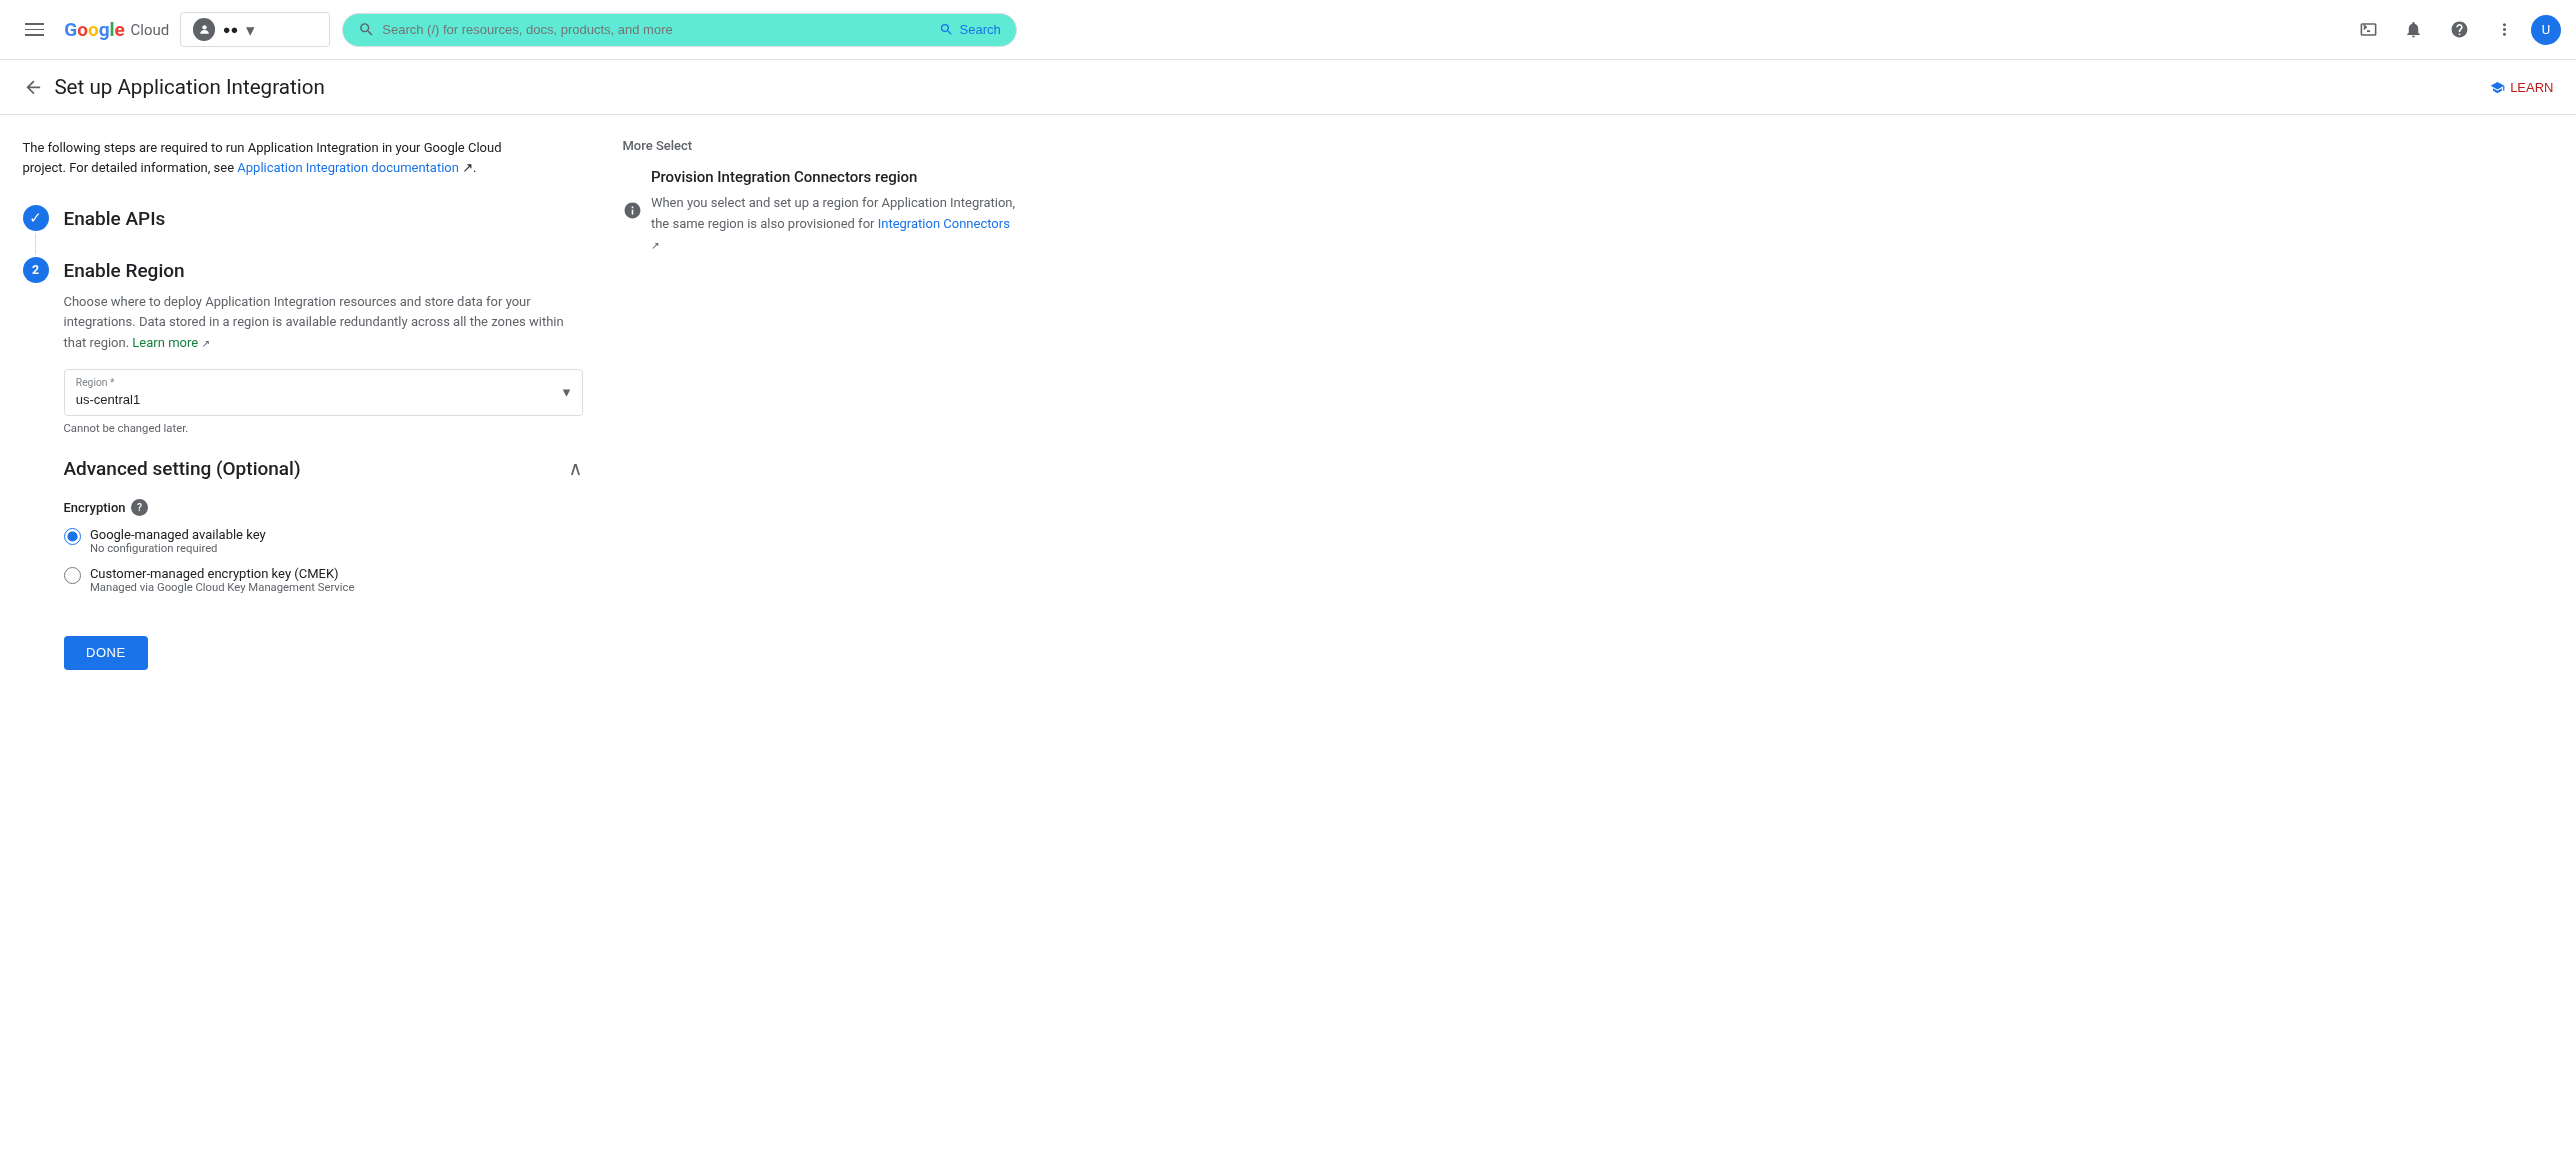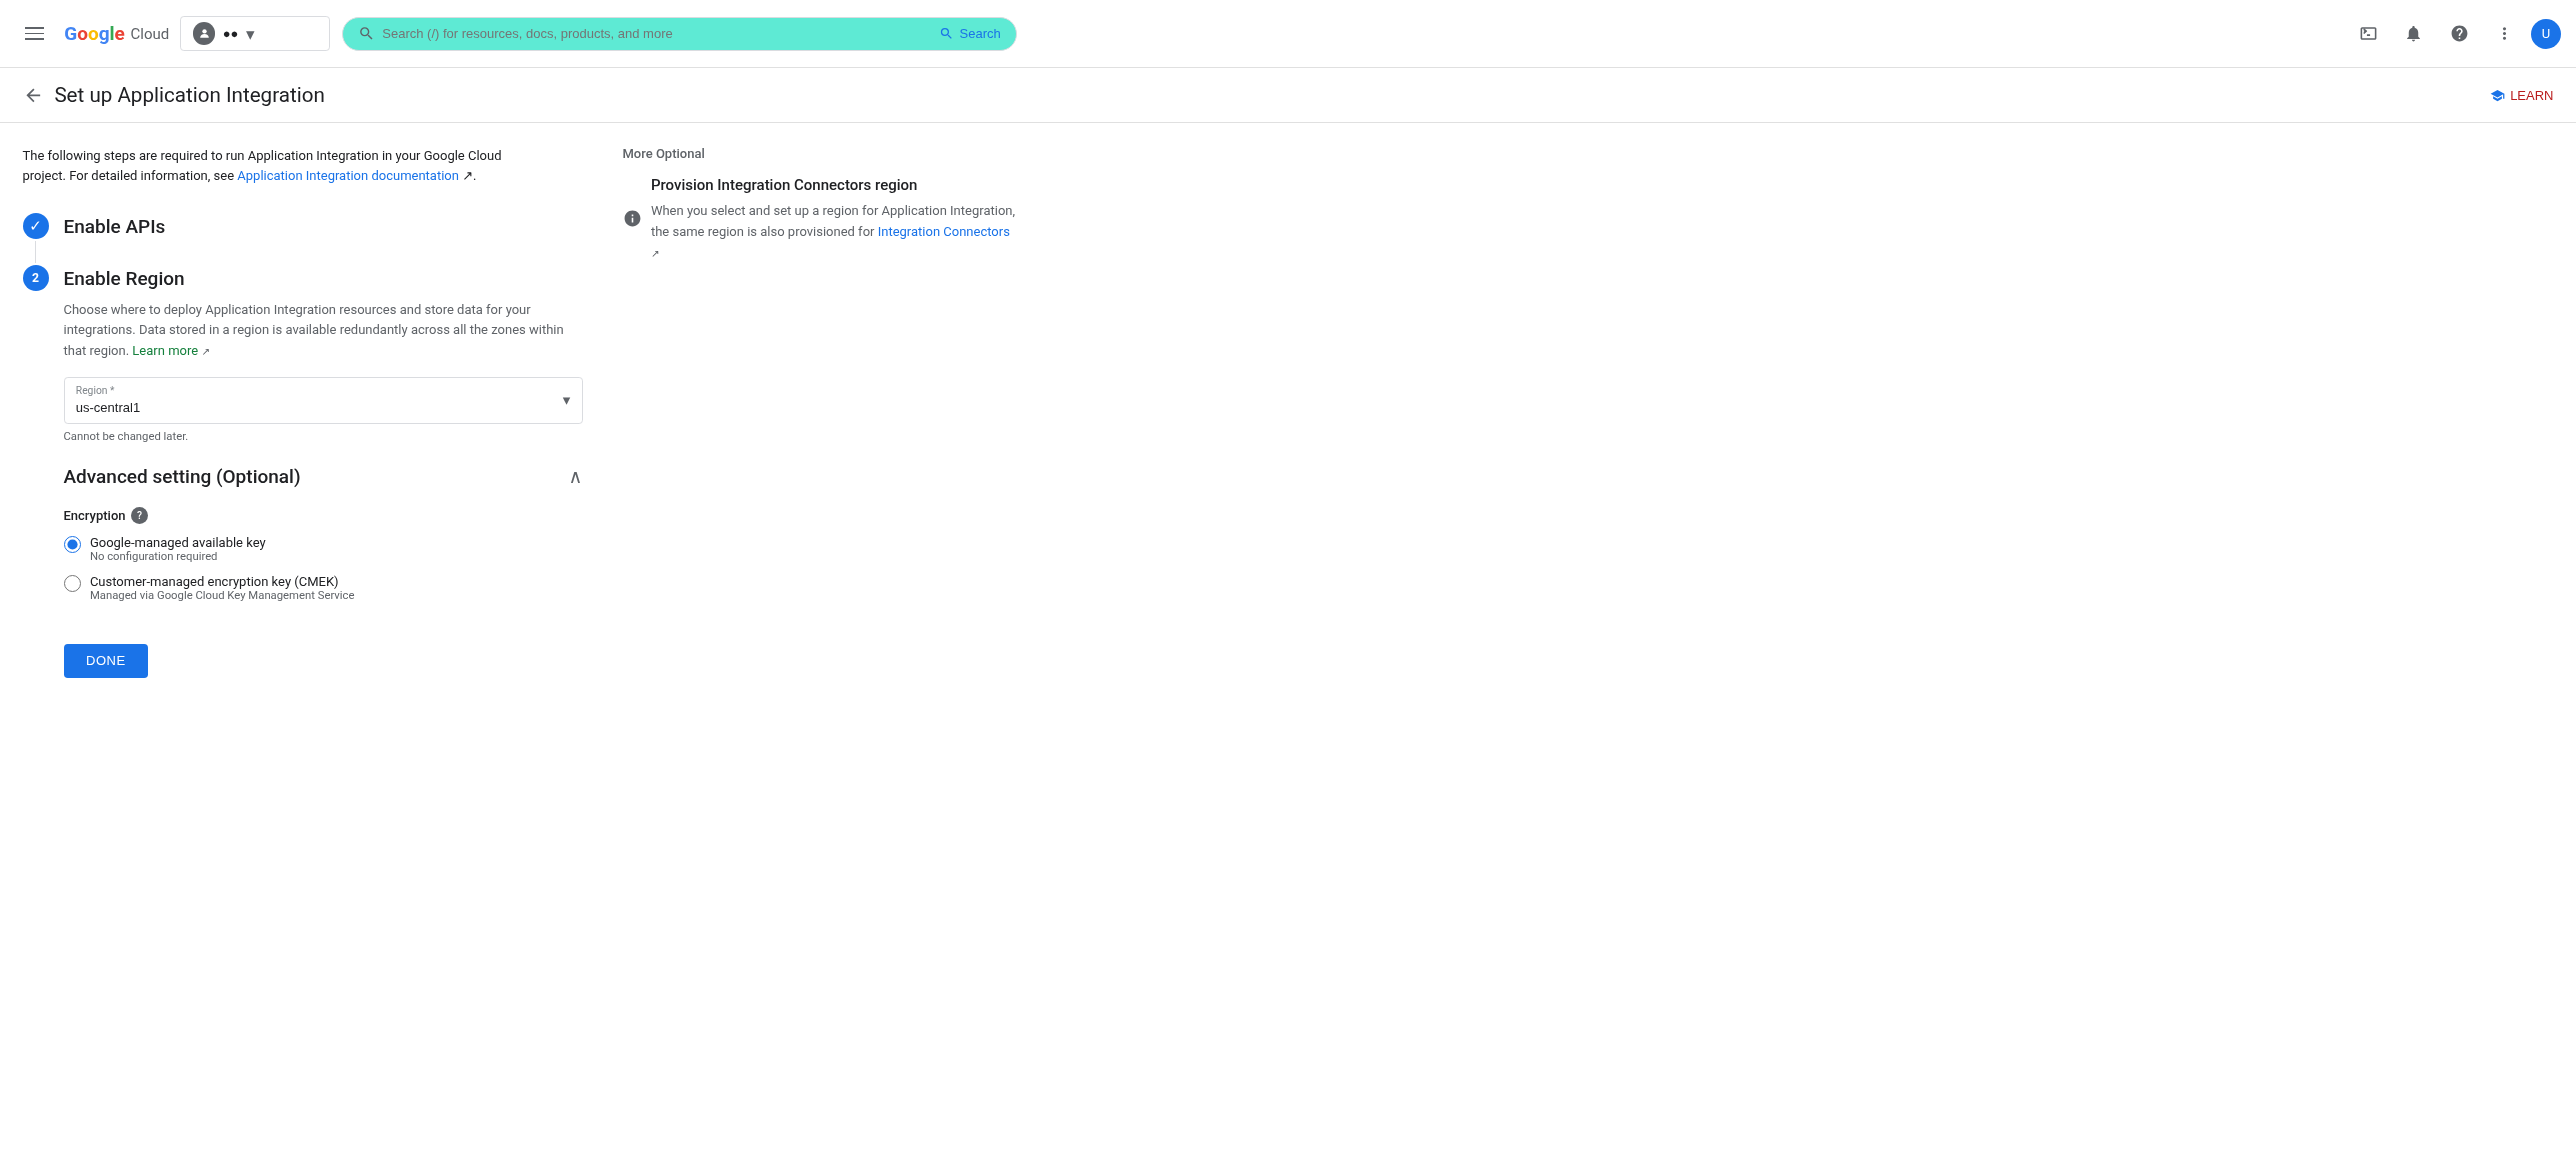--- a/index.html
+++ b/index.html
@@ -2,21 +2,21 @@
 <html style="font-size:15px"><head>
   <meta charset="utf-8">
   <style>
     * { box-sizing: border-box; margin: 0; padding: 0; }
     body { font-family: 'Google Sans', Roboto, Arial, sans-serif; background: #fff; color: #202124; font-size: 13px; }
 
     
     .topnav {
       display: flex;
       align-items: center;
-      height: 68px;
+      height: 60px;
       padding: 0 15px;
       border-bottom: 0.9px solid #e0e0e0;
       gap: 11.3px;
     }
     .topnav-left { display: flex; align-items: center; gap: 11.3px; }
     .hamburger-icon { cursor: pointer; display: flex; flex-direction: column; gap: 3.8px; }
     .hamburger-icon span { display: block; width: 19px; height: 1.9px; background: #5f6368; }
     .google-cloud-logo { display: flex; align-items: center; gap: 5.6px; font-size: 15px; font-weight: 500; }
     .logo-g { color: #4285f4; }
     .logo-o1 { color: #ea4335; }
@@ -300,21 +300,21 @@
         </div>
 
         
         <button class="done-btn">DONE</button>
       </div>
     </div>
 
   </div>
 
   <div class="right-panel">
-    <p class="more-details-title">More Optional</p>
+    <p class="more-details-title">More Select</p>
     <div class="detail-card">
       <div class="info-icon">
         <svg width="19" height="19" viewBox="0 0 24 24" fill="#5f6368">
           <path d="M12 2C6.48 2 2 6.48 2 12s4.48 10 10 10 10-4.48 10-10S17.52 2 12 2zm1 15h-2v-6h2v6zm0-8h-2V7h2v2z"></path>
         </svg>
       </div>
       <div>
         <p class="detail-card-title">Provision Integration Connectors region</p>
         <p class="detail-card-desc">
           <span>When you select and set up a region for Application Integration, the same region is also provisioned for </span><a href="#">Integration Connectors</a> <span style="font-size:10.3px;">↗</span>

